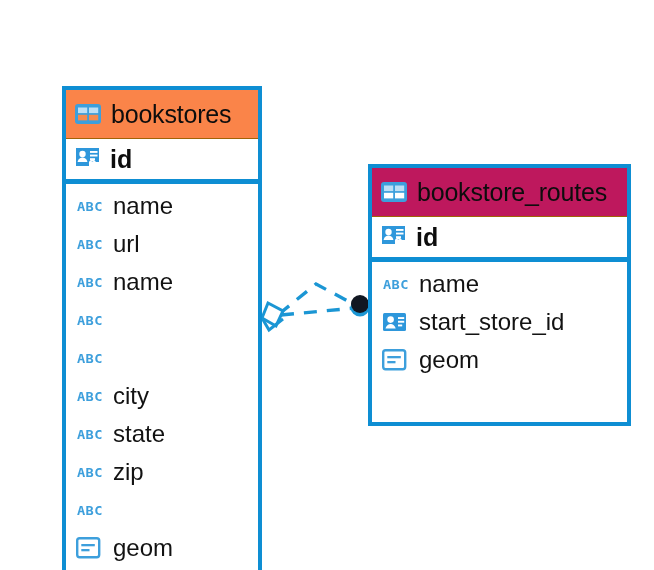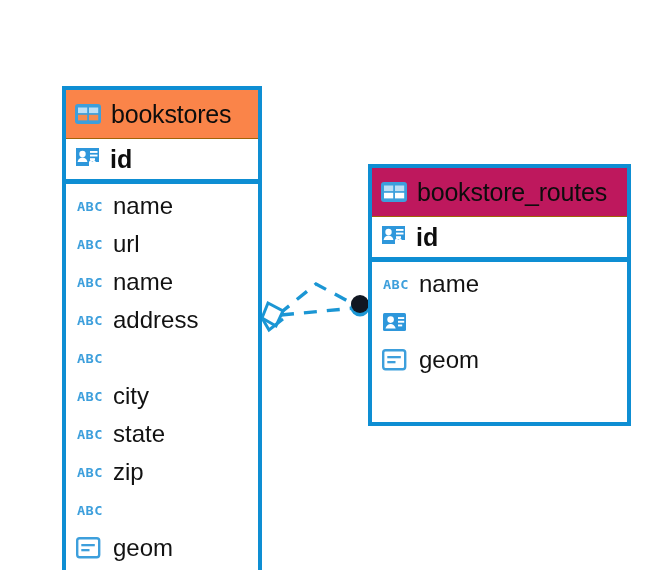--- a/index.html
+++ b/index.html
@@ -166,21 +166,20 @@
         <span class="label">url</span>
       </div>
 
       <div class="field-row">
         <span class="ficon abc-icon">ABC</span>
         <span class="label">name</span>
       </div>
 
       <div class="field-row">
         <span class="ficon abc-icon">ABC</span>
-        <span class="label">address</span>
       </div>
 
       <div class="field-row">
         <span class="ficon abc-icon">ABC</span>
       </div>
 
       <div class="field-row">
         <span class="ficon abc-icon">ABC</span>
         <span class="label">city</span>
       </div>
@@ -256,20 +255,21 @@
         <span class="ficon">
           <svg width="30" height="24" viewBox="0 0 30 24">
             <rect x="2" y="3" width="23" height="18" rx="1.5" fill="#2e97db"></rect>
             <circle cx="9.6" cy="9.6" r="3.3" fill="#ffffff"></circle>
             <path d="M4.5 18.6 c0.7 -3.6 3.6 -4.7 5.1 -4.7 c1.6 0 4.4 1.1 5.1 4.7 Z" fill="#ffffff"></path>
             <rect x="17" y="7.1" width="6.2" height="1.9" fill="#ffffff"></rect>
             <rect x="17" y="10.8" width="6.2" height="1.9" fill="#ffffff"></rect>
             <rect x="17" y="14.5" width="4.2" height="1.9" fill="#ffffff"></rect>
           </svg>
         </span>
+        <span class="label">start_store_id</span>
       </div>
 
 
       <div class="field-row">
         <span class="ficon">
           <svg width="30" height="24" viewBox="0 0 30 24">
             <rect x="2.2" y="2.2" width="22" height="19" rx="2.4" fill="#ffffff" stroke="#3d9fdc" stroke-width="2.4"></rect>
             <rect x="6.3" y="8.0" width="13.5" height="2.3" fill="#3d9fdc"></rect>
             <rect x="6.3" y="13.0" width="8.2" height="2.3" fill="#3d9fdc"></rect>
           </svg>

